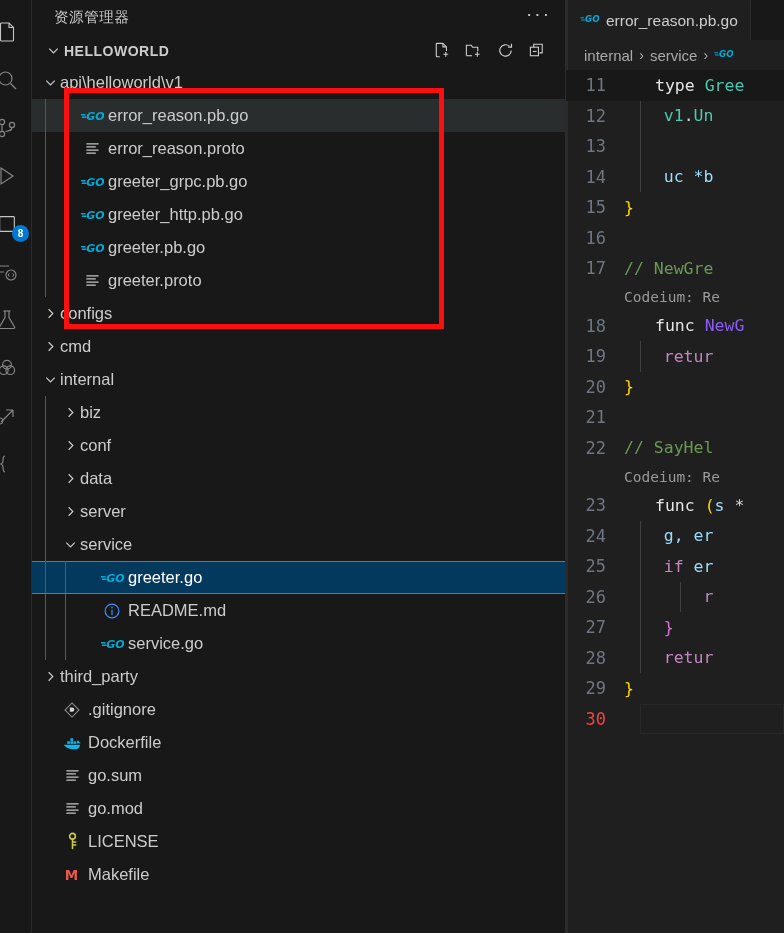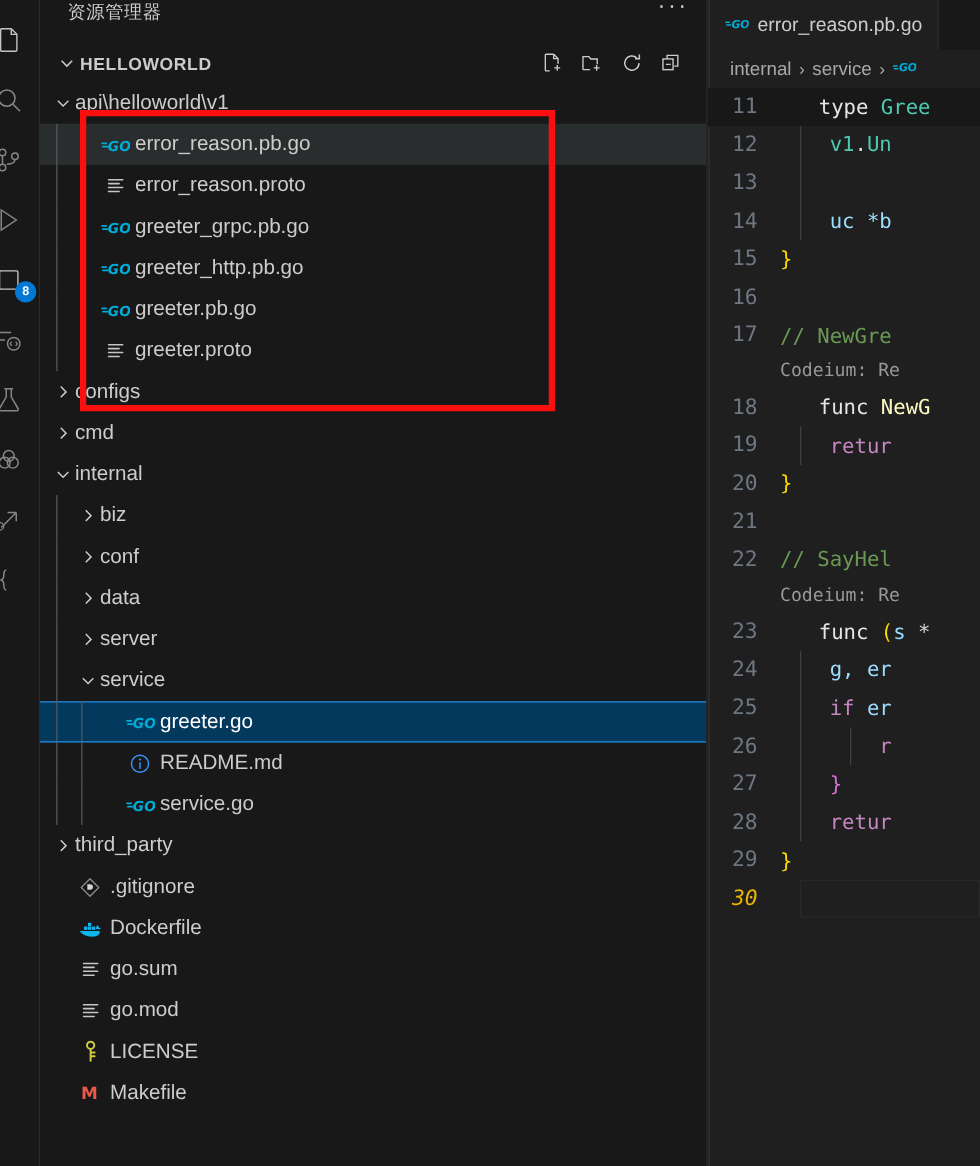--- a/index.html
+++ b/index.html
@@ -46,21 +46,21 @@
   .sidebar {
     width: 534px; height: 933px;
     background: #181818;
     flex: 0 0 534px;
     display: flex; flex-direction: column;
     position: relative;
     border-right: 1px solid #2b2b2b;
   }
   .sb-title {
     height: 35px;
-    display: flex; justify-content: space-between;
+    display: flex; align-items: center; justify-content: space-between;
     padding: 0 14px 0 22px;
     color: #cccccc;
     font-size: 14.5px;
     letter-spacing: .6px;
   }
   .sb-title .dots {
     color: #cccccc; font-size: 19px; letter-spacing: 2px;
     line-height: 10px; padding-bottom: 8px;
   }
   .sb-section-head {
@@ -143,21 +143,21 @@
     color:#a9a9a9; font-size:15px; white-space:nowrap;
   }
   .bc-sep { color:#a9a9a9; font-size:14px; }
   .code {
     flex:1 1 auto; position:relative; overflow:hidden;
     font-family: "DejaVu Sans Mono", "Liberation Mono", monospace;
     font-size: 16.5px;
   }
   .cline { display:flex; height:30.5px; align-items:center; white-space:nowrap; position:relative;}
   .cline.sticky { background:#181818; }
-  .cline.active .ln { color:#eab308;font-style:italic; }
+  .cline.active .ln { color:#ef4444; }
   .ln {
     width: 58px; flex:0 0 58px; text-align:right; padding-right:18px;
     color:#6e7681; font-size:17px;
   }
   .ctext { position:relative; padding-left: 0px; }
   .codelens {
     display:flex; height:27px; align-items:center; white-space:nowrap;
   }
   .codelens .cl-text {
     color:#999999; font-size:14.5px;
@@ -167,21 +167,21 @@
   .ind-guide {
     position:absolute; width:1px; background:#404040; top:0; bottom:0;
   }
   .active-line-box {
     position:absolute; left:74px; right:0; top:0; bottom:0;
     border:1px solid #282828;
   }
   
   .t-kw   { color:#e5e5e5;margin-left:31px; }
   .t-type { color:#4ec9b0; }
-  .t-fn   { color:#fef9c3; }
+  .t-fn   { color:#8b5cf6; }
   .t-var  { color:#9cdcfe; }
   .t-cmt  { color:#6a9955; }
   .t-ret  { color:#c586c0; }
   .t-brc-y{ color:#ffd700; }
   .t-brc-p{ color:#da70d6; }
   .t-pl   { color:#d4d4d4; }
 
   .scroll-edge {
     position:absolute; left:0; top:0; bottom:0; width:2px; background:#2b2b2b;
   }

